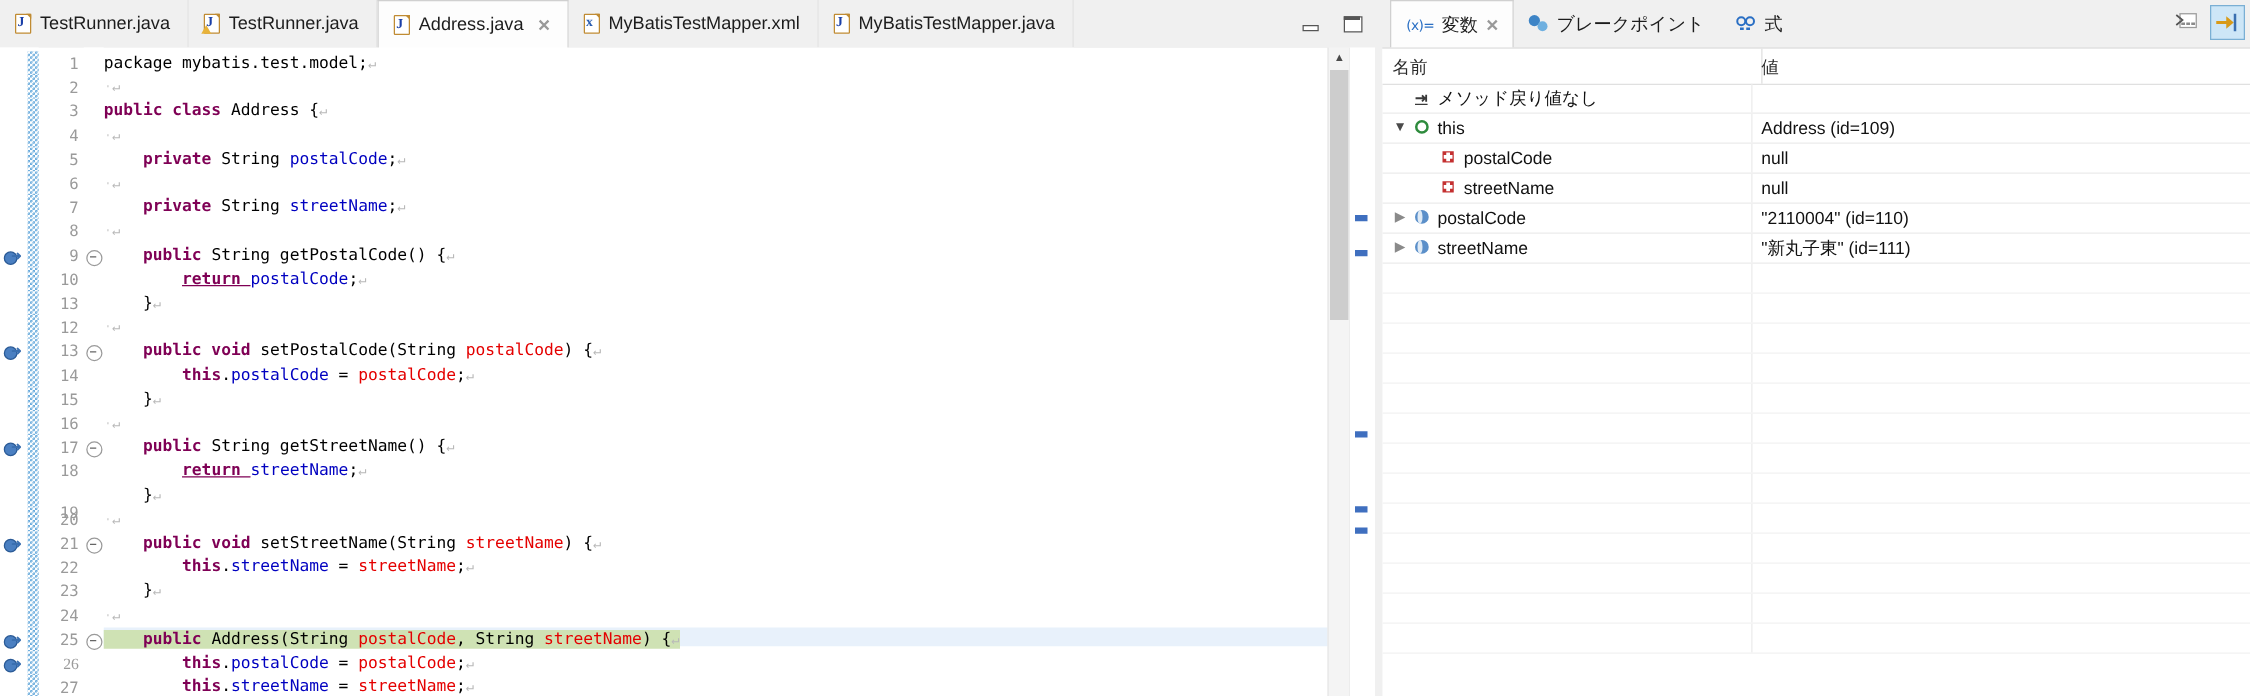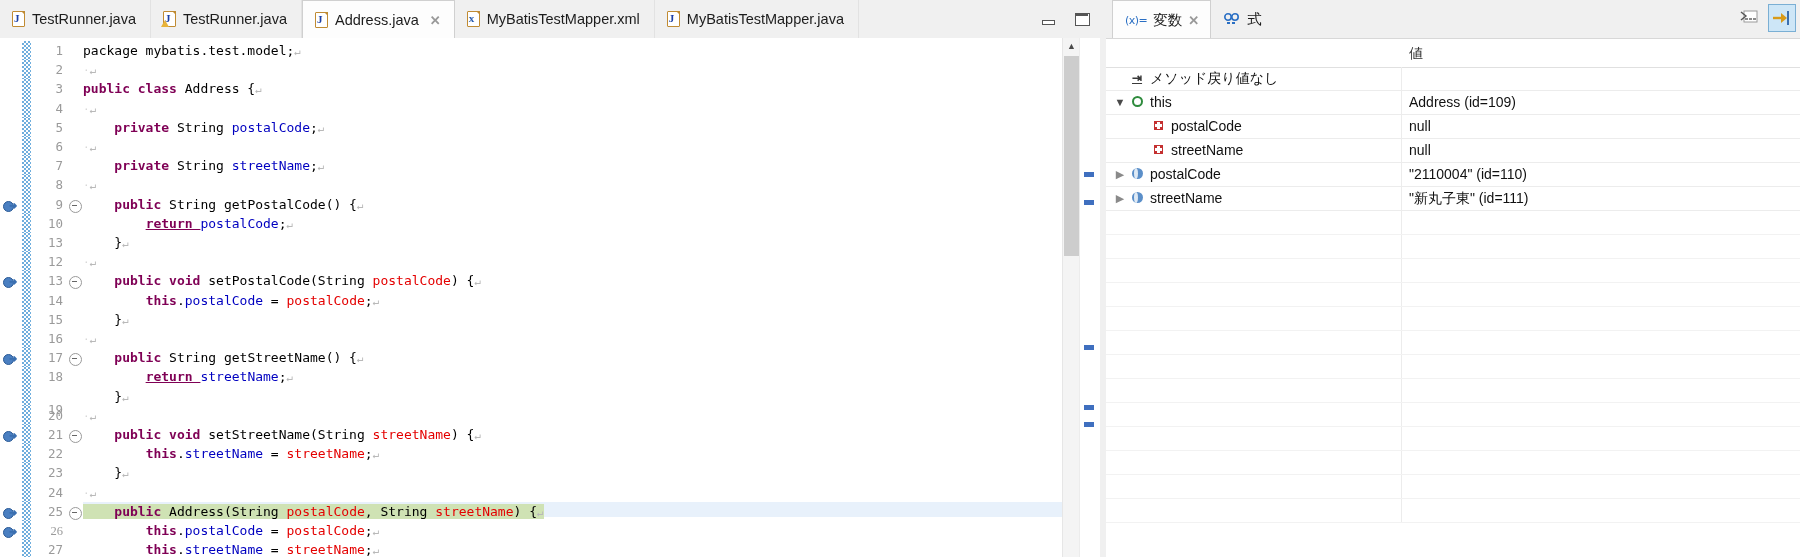--- a/index.html
+++ b/index.html
@@ -396,20 +396,27 @@
 
   <div class="var-pane">
     <div class="vtabbar">
       <div class="vtabs" id="vtabs">
           <div class="vtab active">
             <span class="ic-var">(x)=</span>
             <span>変数</span>
             <span class="close">✕</span>
           </div>
           <div class="vtab">
+            <span class="ic-bp">
+              <span class="b1"></span>
+              <span class="b2"></span>
+            </span>
+            <span>ブレークポイント</span>
+          </div>
+          <div class="vtab">
             <span class="ic-ex"><svg width="18" height="14" viewBox="0 0 18 14">
                 <circle cx="5" cy="5" r="3.2" fill="none" stroke="#2a6fc4" stroke-width="1.6"></circle>
                 <circle cx="12" cy="5" r="3.2" fill="none" stroke="#2a6fc4" stroke-width="1.6"></circle>
                 <path d="M8.2 5 L8.8 5" stroke="#2a6fc4" stroke-width="1.4"></path>
                 <rect x="4" y="10" width="3" height="2" fill="#2a6fc4"></rect>
                 <rect x="9" y="10" width="3" height="2" fill="#2a6fc4"></rect>
               </svg></span>
             <span>式</span>
           </div>
         </div>
@@ -428,20 +435,21 @@
             <path d="M1 9 L11 9" stroke="#d89a18" stroke-width="2.4" fill="none"></path>
             <path d="M9 4 L15 9 L9 14 Z" fill="#d89a18"></path>
             <rect x="15" y="2" width="2" height="14" fill="#3a6fb0"></rect>
           </svg>
         </div>
       </div>
     </div>
 
     <div class="vtable">
       <div class="vhead">
+        <div class="hcell hname">名前</div>
         <div class="hcell hval">値</div>
       </div>
       <div class="vrows" id="vrows">
           <div class="vrow">
             <div class="nc">
               <span class="vicon ret">⇥</span>
               <span class="lbl-l1">メソッド戻り値なし</span>
             </div>
             <div class="vc"></div>
           </div>

